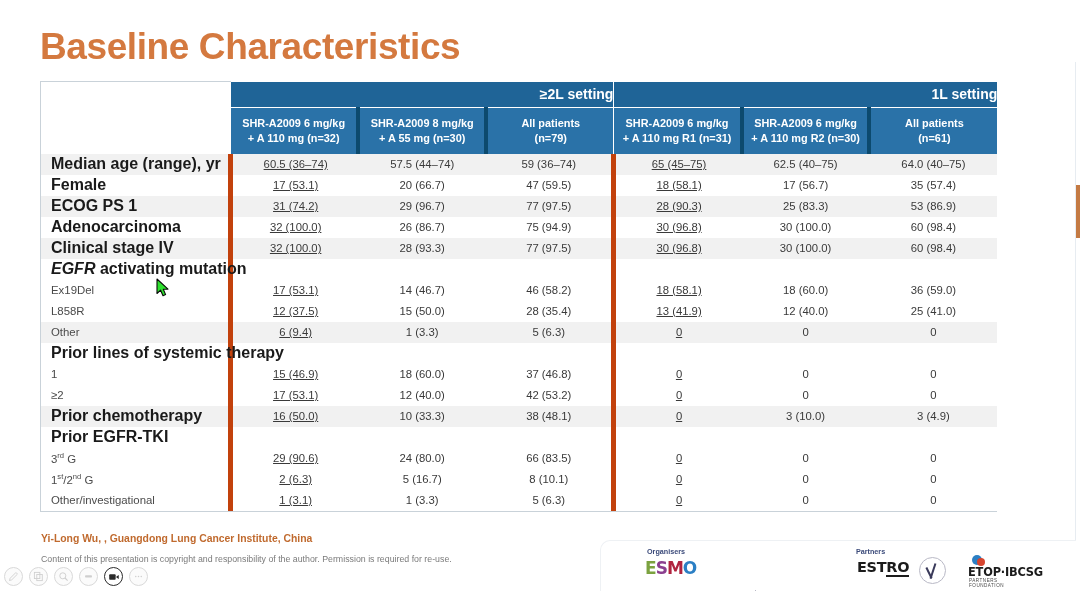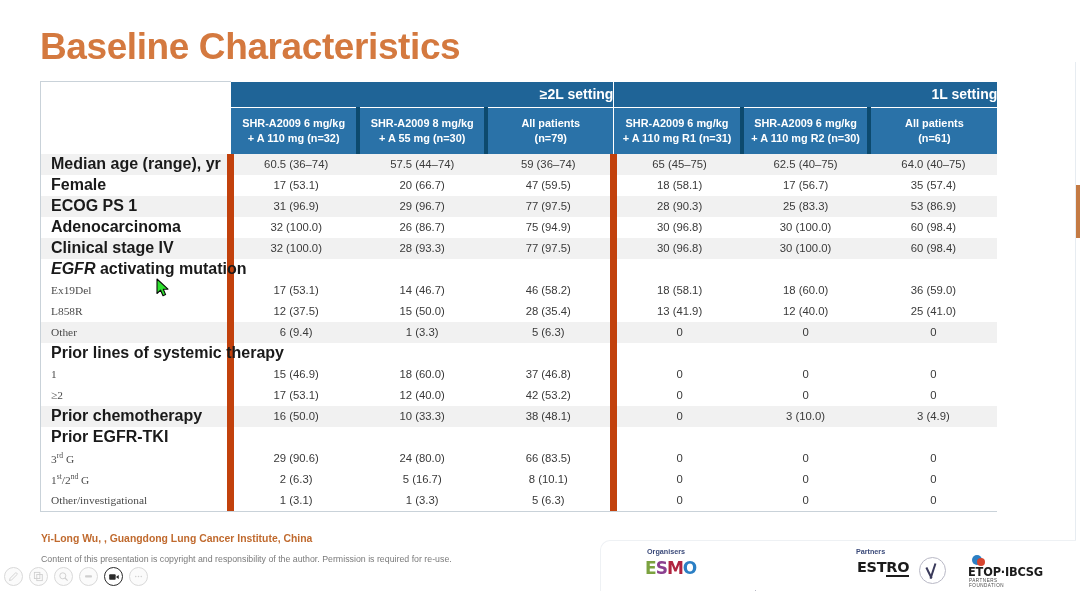--- a/index.html
+++ b/index.html
@@ -97,23 +97,23 @@
     padding-left: 10px;
     text-align: left;
     white-space: nowrap;
     border-left: 1px solid #c9d2d9;
   }
   tr.r td.val {
     text-align: center;
     color: #3a3a3a;
     font-size: 11.3px;
   }
-  tr.r td.val.sep { border-left: 7px solid #c2410c; }
+  tr.r td.val.sep { border-left: 5px solid #c2410c; text-decoration: underline; }
   td.lab.bold   { font-weight: bold; color: #1a1a1a; font-size: 16px; }
-  td.lab.indent { padding-left: 24px; color: #4a4a4a; font-family: Liberation Serif, serif; }
+  td.lab.indent { padding-left: 24px; color: #4a4a4a; }
   td.lab.ital   { font-style: italic; }
   td.lab.ital .nrm { font-style: normal; }
 
   tr.shade td { background: #f1f1f1; }
   tr.plain td { background: #ffffff; }
 
   
   #tbl-wrap .tbl-bottom {
     width: 957px; height: 1px; background: #c9d2d9;
   }
@@ -329,21 +329,21 @@
             <td class="lab bold">Female</td>
             <td class="val sep">17 (53.1)</td>
             <td class="val">20 (66.7)</td>
             <td class="val">47 (59.5)</td>
             <td class="val sep">18 (58.1)</td>
             <td class="val">17 (56.7)</td>
             <td class="val">35 (57.4)</td>
           </tr>
           <tr class="r shade">
             <td class="lab bold">ECOG PS 1</td>
-            <td class="val sep">31 (96.9)</td>
+            <td class="val sep">31 (74.2)</td>
             <td class="val">29 (96.7)</td>
             <td class="val">77 (97.5)</td>
             <td class="val sep">28 (90.3)</td>
             <td class="val">25 (83.3)</td>
             <td class="val">53 (86.9)</td>
           </tr>
           <tr class="r plain">
             <td class="lab bold">Adenocarcinoma</td>
             <td class="val sep">32 (100.0)</td>
             <td class="val">26 (86.7)</td>

